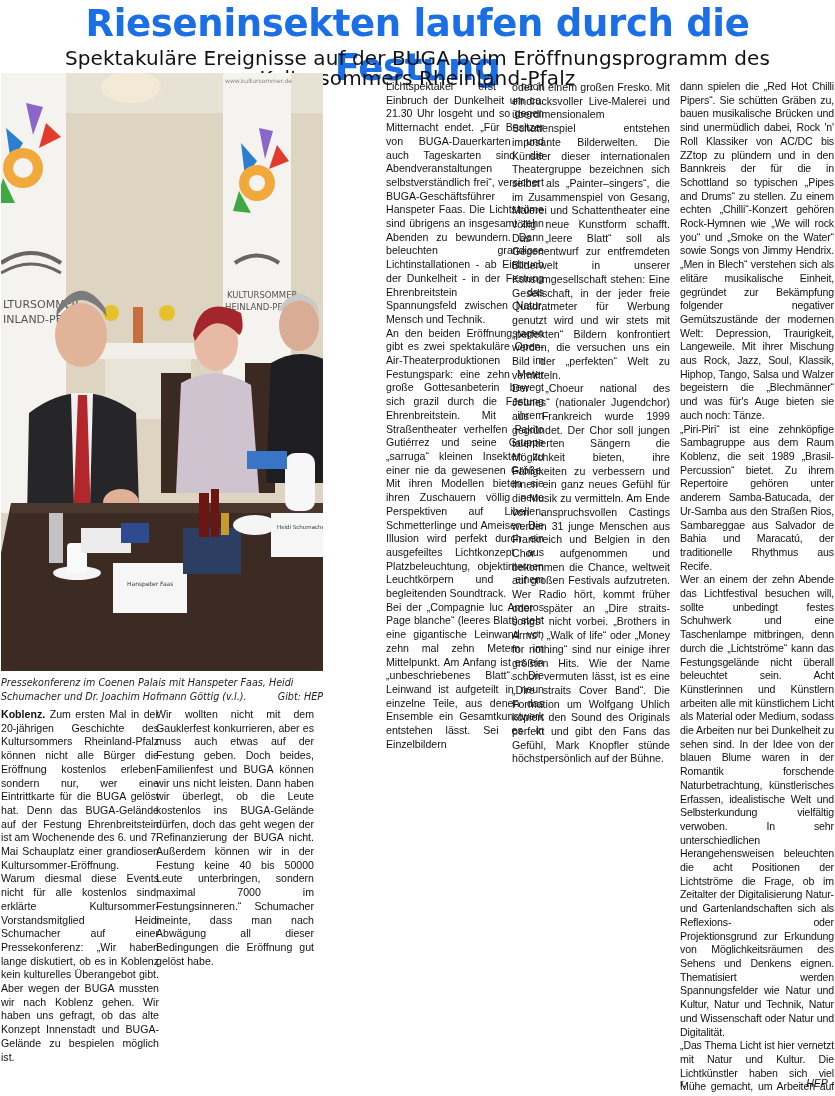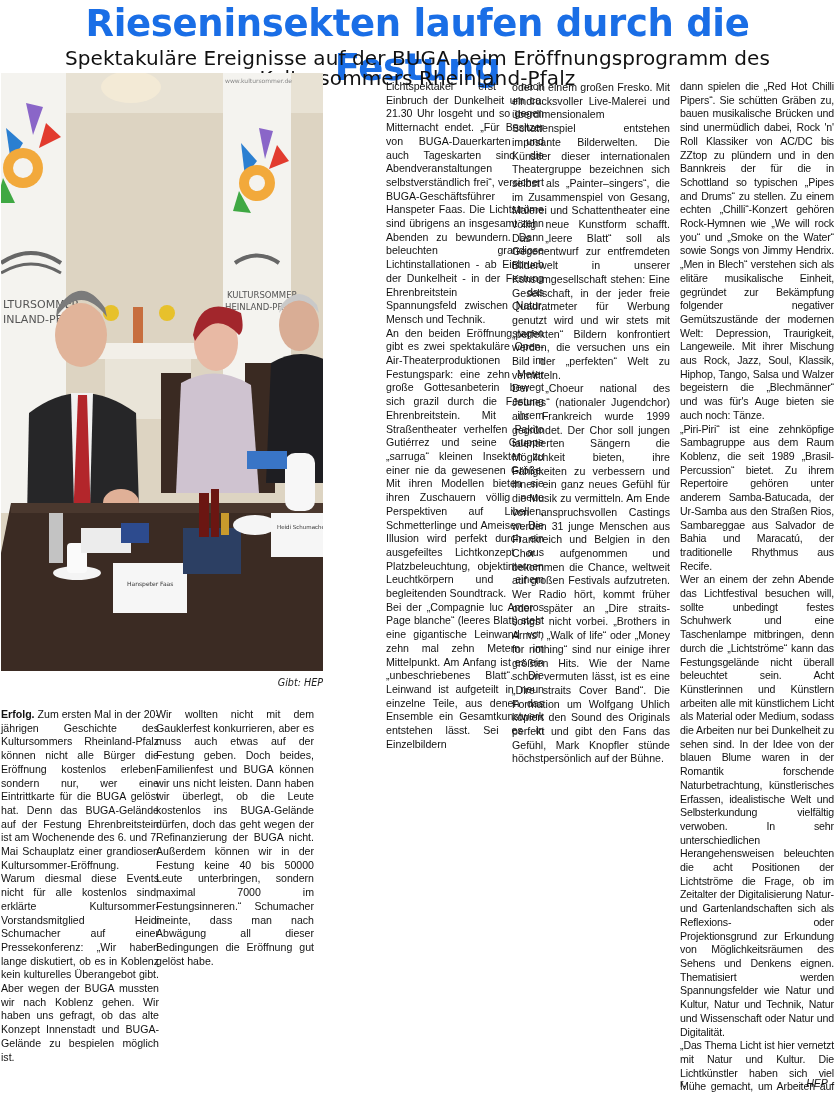--- a/index.html
+++ b/index.html
@@ -110,25 +110,26 @@
     <rect x="220" y="440" width="8" height="22" fill="#c99a2c"></rect>
     <ellipse cx="254" cy="452" rx="22" ry="10" fill="#f5f5f5"></ellipse>
     <rect x="270" y="440" width="52" height="44" fill="#f6f6f6"></rect>
     <text x="276" y="456" font-family="DejaVu Sans, sans-serif" font-size="5.5" fill="#333">Heidi Schumacher</text>
     <rect x="284" y="380" width="30" height="58" rx="10" fill="#f7f7f7"></rect>
     <rect x="246" y="378" width="40" height="18" fill="#3975c6"></rect>
   </svg>
 </div>
 
 <div class="caption">
+  <span>Pressekonferenz im Coenen Palais mit Hanspeter Faas, Heidi Schumacher und Dr. Joachim Hofmann Göttig (v.l.).</span>
   <span class="credit">Gibt: HEP</span>
 </div>
 
 <div class="col col1">
-  <p><span class="dateline">Erfolg.</span><span> Zum ersten Mal in der 20-jährigen Geschichte des Kultursommers Rheinland-Pfalz können nicht alle Bürger die Eröffnung kostenlos erleben, sondern nur, wer eine Eintrittkarte für die BUGA gelöst hat. Denn das BUGA-Gelände auf der Festung Ehrenbreitstein ist am Wochenende des 6. und 7. Mai Schauplatz einer grandiosen Kultursommer-Eröffnung.</span></p>
+  <p><span class="dateline">Koblenz.</span><span> Zum ersten Mal in der 20-jährigen Geschichte des Kultursommers Rheinland-Pfalz können nicht alle Bürger die Eröffnung kostenlos erleben, sondern nur, wer eine Eintrittkarte für die BUGA gelöst hat. Denn das BUGA-Gelände auf der Festung Ehrenbreitstein ist am Wochenende des 6. und 7. Mai Schauplatz einer grandiosen Kultursommer-Eröffnung.</span></p>
   <p>Warum diesmal diese Events nicht für alle kostenlos sind, erklärte Kultursommer-Vorstandsmitglied Heidi Schumacher auf einer Pressekonferenz: „Wir haben lange diskutiert, ob es in Koblenz kein kulturelles Überangebot gibt. Aber wegen der BUGA mussten wir nach Koblenz gehen. Wir haben uns gefragt, ob das alte Konzept Innenstadt und BUGA-Gelände zu bespielen möglich ist.</p>
 </div>
 
 <div class="col col2">
   <p>Wir wollten nicht mit dem Gauklerfest konkurrieren, aber es muss auch etwas auf der Festung geben. Doch beides, Familienfest und BUGA können wir uns nicht leisten. Dann haben wir überlegt, ob die Leute kostenlos ins BUGA-Gelände dürfen, doch das geht wegen der Refinanzierung der BUGA nicht. Außerdem können wir in der Festung keine 40 bis 50000 Leute unterbringen, sondern maximal 7000 im Festungsinneren.“ Schumacher meinte, dass man nach Abwägung all dieser Bedingungen die Eröffnung gut gelöst habe.</p>
 </div>
 
 <div class="col col3">
   <p>Lichtspektakel erst nach Einbruch der Dunkelheit um ca. 21.30 Uhr losgeht und so gegen Mitternacht endet. „Für Besitzer von BUGA-Dauerkarten und auch Tageskarten sind die Abendveranstaltungen selbstverständlich frei“, versichert BUGA-Geschäftsführer Hanspeter Faas. Die Lichtströme sind übrigens an insgesamt zehn Abenden zu bewundern. Dann beleuchten grandiose Lichtinstallationen - ab Einbruch der Dunkelheit - in der Festung Ehrenbreitstein das Spannungsfeld zwischen Natur, Mensch und Technik.</p>
   <p>An den beiden Eröffnungstagen gibt es zwei spektakuläre Open-Air-Theaterproduktionen im Festungspark: eine zehn Meter große Gottesanbeterin bewegt sich grazil durch die Festung Ehrenbreitstein. Mit ihrem Straßentheater verhelfen Pakito Gutiérrez und seine Gruppe „sarruga“ kleinen Insekten zu einer nie da gewesenen Größe. Mit ihren Modellen bieten sie ihren Zuschauern völlig neue Perspektiven auf Libellen, Schmetterlinge und Ameisen. Die Illusion wird perfekt durch ein ausgefeiltes Lichtkonzept aus Platzbeleuchtung, objektinternen Leuchtkörpern und einem begleitenden Soundtrack.</p>

